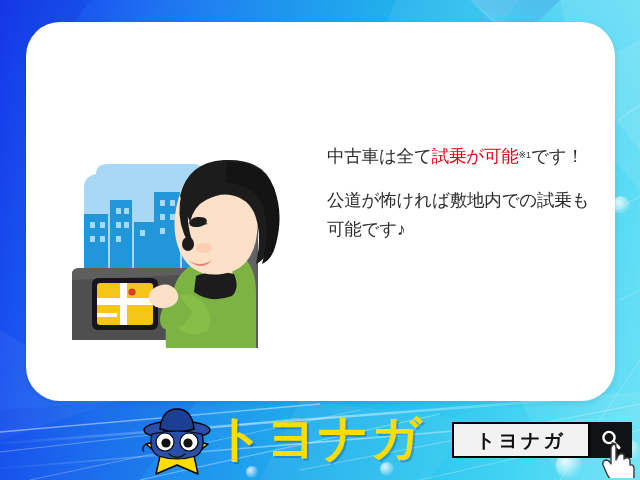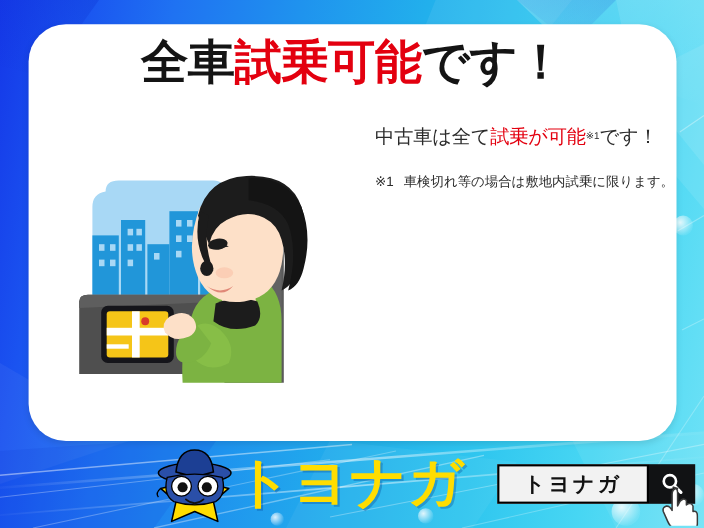--- a/index.html
+++ b/index.html
@@ -47,24 +47,23 @@
     letter-spacing: -0.5px;
     line-height: 1.18;
     color: #141414;
     white-space: nowrap;
   }
   #headline .red { color: #e3000f; }
 
   
   #copy {
     position: absolute;
-    left: 301px; top: 88px;
+    left: 301px; top: 120px;
     width: 288px;
     color: #2b2b2b;
-    margin-left: 14px;
   }
   .para {
     font-size: 17.5px;
     line-height: 1.62;
     letter-spacing: -0.2px;
     white-space: nowrap;
   }
   .para.p1 { margin-bottom: 16px; }
   .para.p2 { margin-bottom: 16px; }
   .para .red { color: #e3000f; }
@@ -182,23 +181,20 @@
     </g>
   </svg>
   <div class="bokeh" style="left:612px; top:196px; width:18px; height:18px;"></div>
   <div class="bokeh" style="left:556px; top:452px; width:26px; height:26px;"></div>
   <div class="bokeh" style="left:380px; top:462px; width:14px; height:14px;"></div>
   <div class="bokeh" style="left:620px; top:440px; width:20px; height:20px;"></div>
   <div class="bokeh" style="left:246px; top:466px; width:12px; height:12px;"></div>
 
   <div id="card">
 
-    <h1 id="headline">
-      <span class="blk">全車</span><span class="red">試乗可能</span><span class="blk">です！</span>
-    </h1>
 
     <svg id="illust" viewBox="0 0 246 205" aria-hidden="true">
 
       <path d="M42 26 q0 -10 12 -10 L140 16 q10 0 10 10 L150 120 L30 120 L30 40 q0 -12 12 -14 Z" fill="#a8d8f5"></path>
 
       <g fill="#2196d9">
         <rect x="30" y="66" width="24" height="54"></rect>
         <rect x="56" y="52" width="22" height="68"></rect>
         <rect x="80" y="74" width="20" height="46"></rect>
         <rect x="100" y="44" width="26" height="76"></rect>
@@ -265,23 +261,26 @@
 
       <path d="M134 112 q12 8 24 0 q-10 12 -24 0 Z" fill="#e08878"></path>
 
       <ellipse cx="150" cy="100" rx="8" ry="5" fill="#f9c6ad" opacity=".7"></ellipse>
     </svg>
 
     <div id="copy">
       <p class="para p1"><span>中古車は全て</span><span class="red">試乗が可能</span><span class="sup">※1</span><span>です！</span></p>
 
 
+      <p class="para p3">
+        <span>公道が怖ければ敷地内での試乗も</span><br>
+        <span>可能です♪</span>
+      </p>
 
       <div class="notes">
-        <div><span class="note-mark">※1</span><span>車検切れ等の場合は敷地内試乗に限ります。</span></div>
       </div>
     </div>
   </div>
 
   <div id="footer">
 
     <svg id="mascot" viewBox="0 0 78 72" aria-hidden="true">
 
       <path d="M39 22 L52 34 L70 38 L56 50 L60 68 L39 59 L18 68 L22 50 L8 38 L26 34 Z" fill="#ffdd00" stroke="#000" stroke-width="1.4" stroke-linejoin="round"></path>
 

